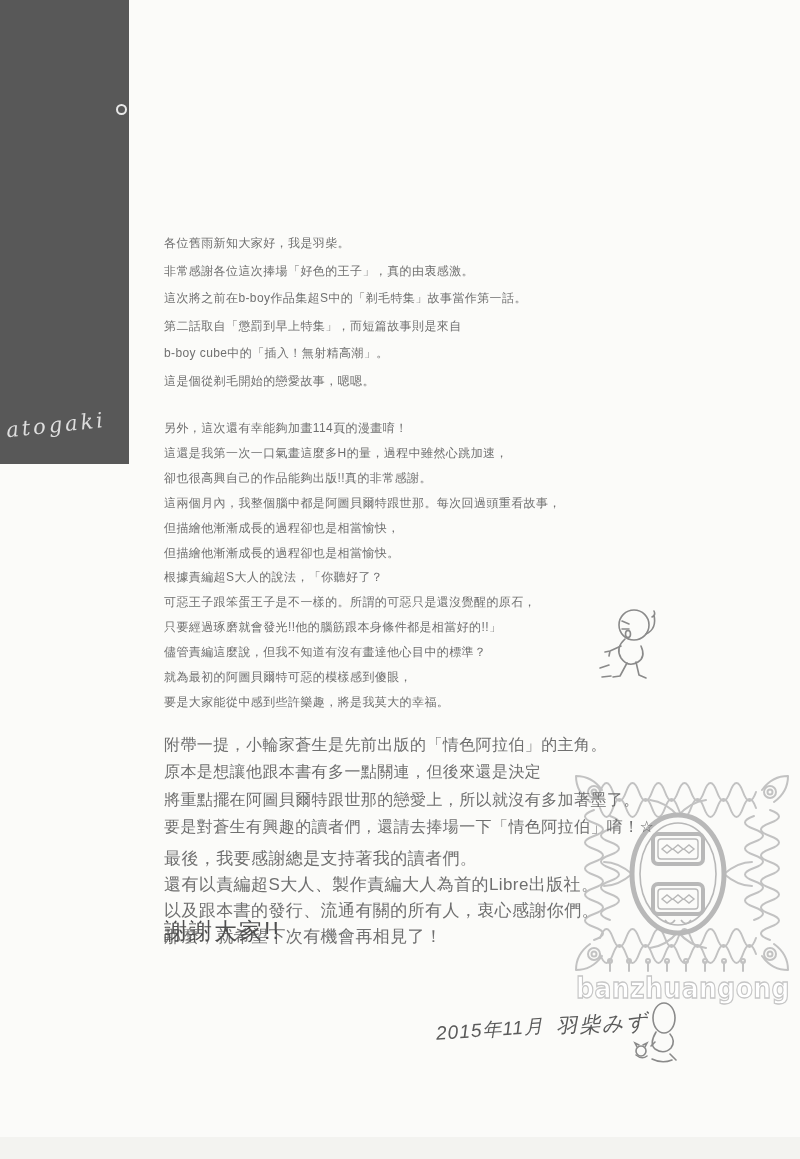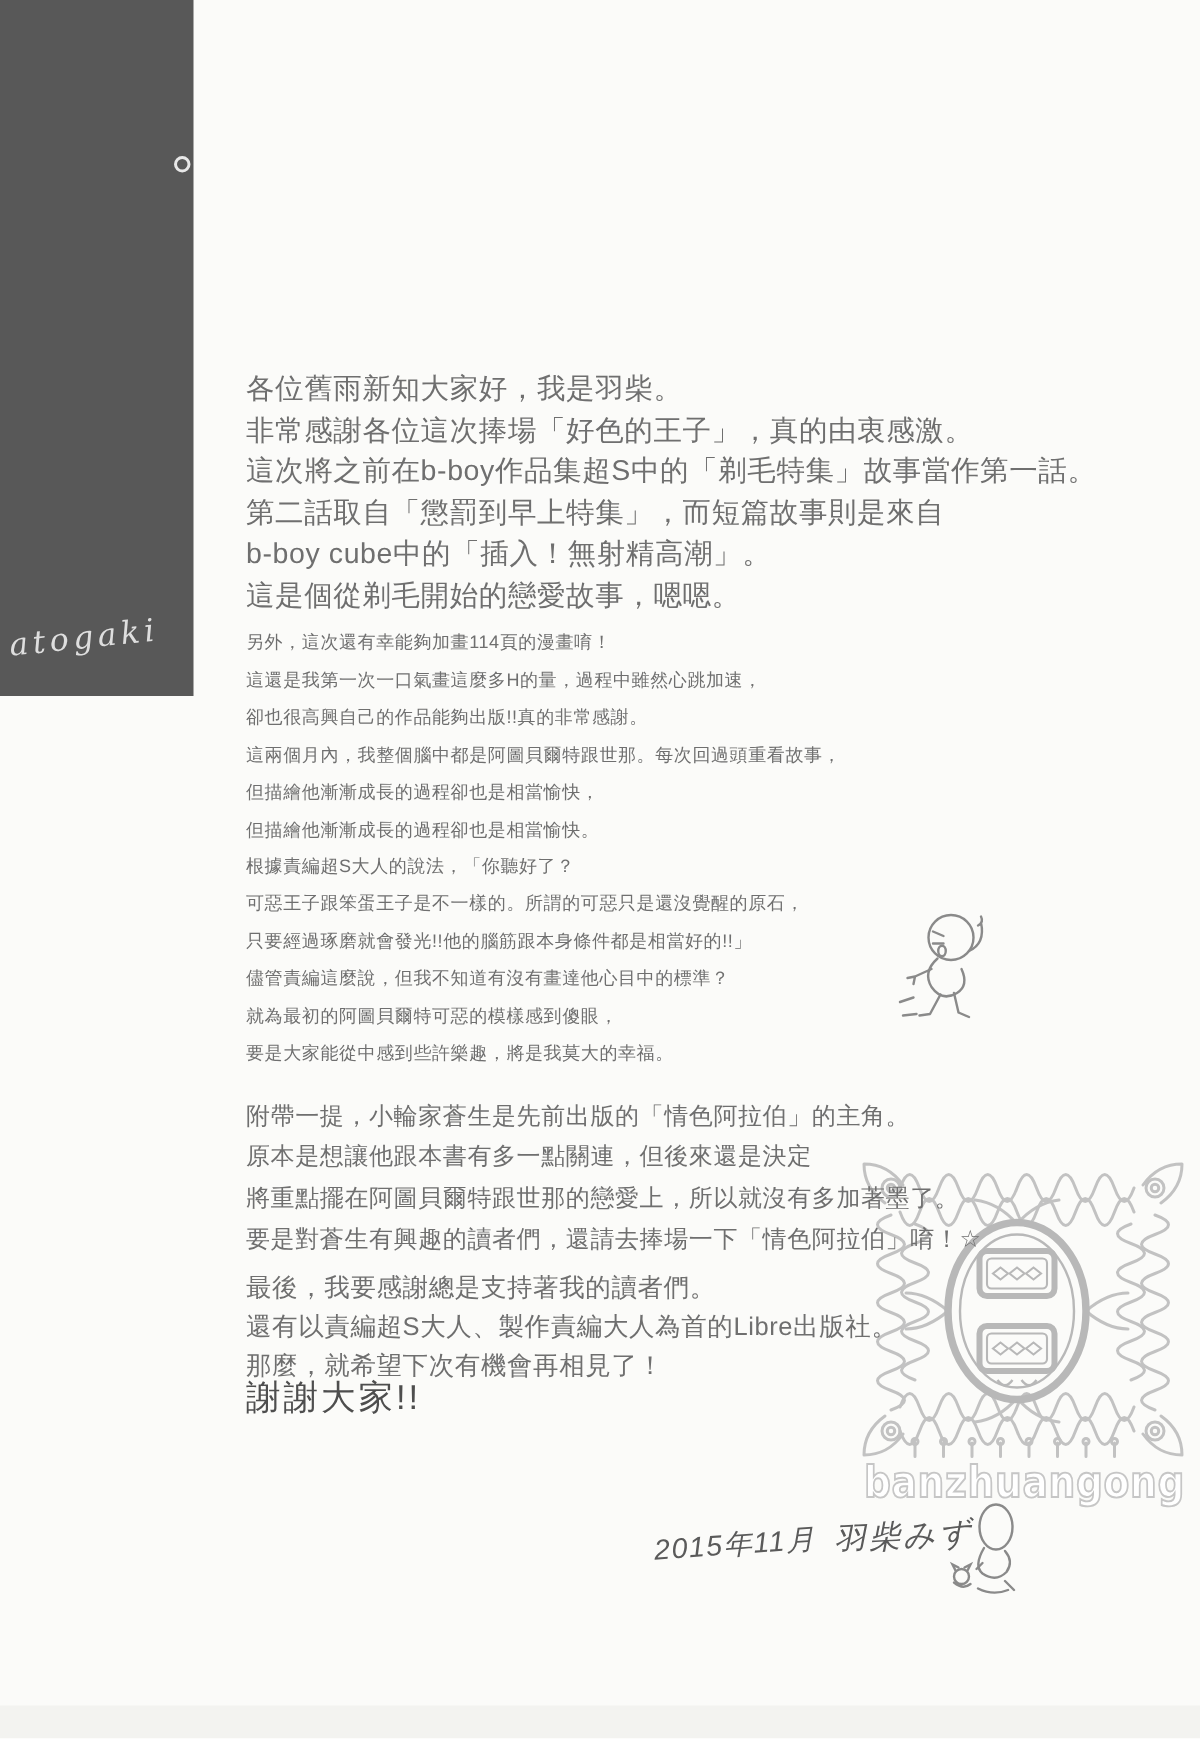--- a/index.html
+++ b/index.html
@@ -15,21 +15,21 @@
     font-family:"DejaVu Serif",serif; font-style:italic;
     font-size:21px; color:#dedede; letter-spacing:3px;
     transform:rotate(-6deg);
   }
   .ring {
     position:absolute; left:116px; top:104px; width:11px; height:11px;
     border-radius:50%; border:2px solid #e8e8e8; box-sizing:border-box;
   }
   
   .para { position:absolute; left:164px; color:#6f6f6f; }
-  .p1 { top:246px; font-size:19px; line-height:27.6px; }
+  .p1 { top:230px; font-size:12px; line-height:27.6px; }
   .p2 { top:416px; font-size:12px;  line-height:24.9px; }
   .p3 { top:731px; font-size:16px;  line-height:27.4px; }
   .p4 { top:846px; font-size:17px;  line-height:26px; }
   .line { white-space:nowrap; letter-spacing:0.4px; }
   .closing {
     position:absolute; left:164px; top:916px;
     font-size:23px; font-weight:400; letter-spacing:2px; color:#4e4e4e;
   }
   
   .sig-date {
@@ -132,20 +132,21 @@
   <div class="para p3">
     <div class="line">附帶一提，小輪家蒼生是先前出版的「情色阿拉伯」的主角。</div>
     <div class="line">原本是想讓他跟本書有多一點關連，但後來還是決定</div>
     <div class="line">將重點擺在阿圖貝爾特跟世那的戀愛上，所以就沒有多加著墨了。</div>
     <div class="line">要是對蒼生有興趣的讀者們，還請去捧場一下「情色阿拉伯」唷！☆</div>
   </div>
 
   <div class="para p4">
     <div class="line">最後，我要感謝總是支持著我的讀者們。</div>
     <div class="line">還有以責編超S大人、製作責編大人為首的Libre出版社。</div>
+    <div class="line">以及跟本書的發行、流通有關的所有人，衷心感謝你們。</div>
     <div class="line">那麼，就希望下次有機會再相見了！</div>
   </div>
 
   <svg class="doodle1" width="70" height="86" viewBox="0 0 70 86">
     <g stroke="#8a8a8a" stroke-width="1.6" fill="none" stroke-linecap="round">
       <circle cx="40" cy="21" r="15" fill="#fbfbf9"></circle>
       <path d="M28,17 l7,3 M28,25 l7,0"></path>
       <ellipse cx="34" cy="30" rx="2.5" ry="3.5"></ellipse>
       <path d="M52,30 q11,-5 8,-19 M58,13 q4,-2 2,-6"></path>
       <path d="M31,35 q-10,9 -4,19 q7,10 17,4 q8,-5 3,-16"></path>

